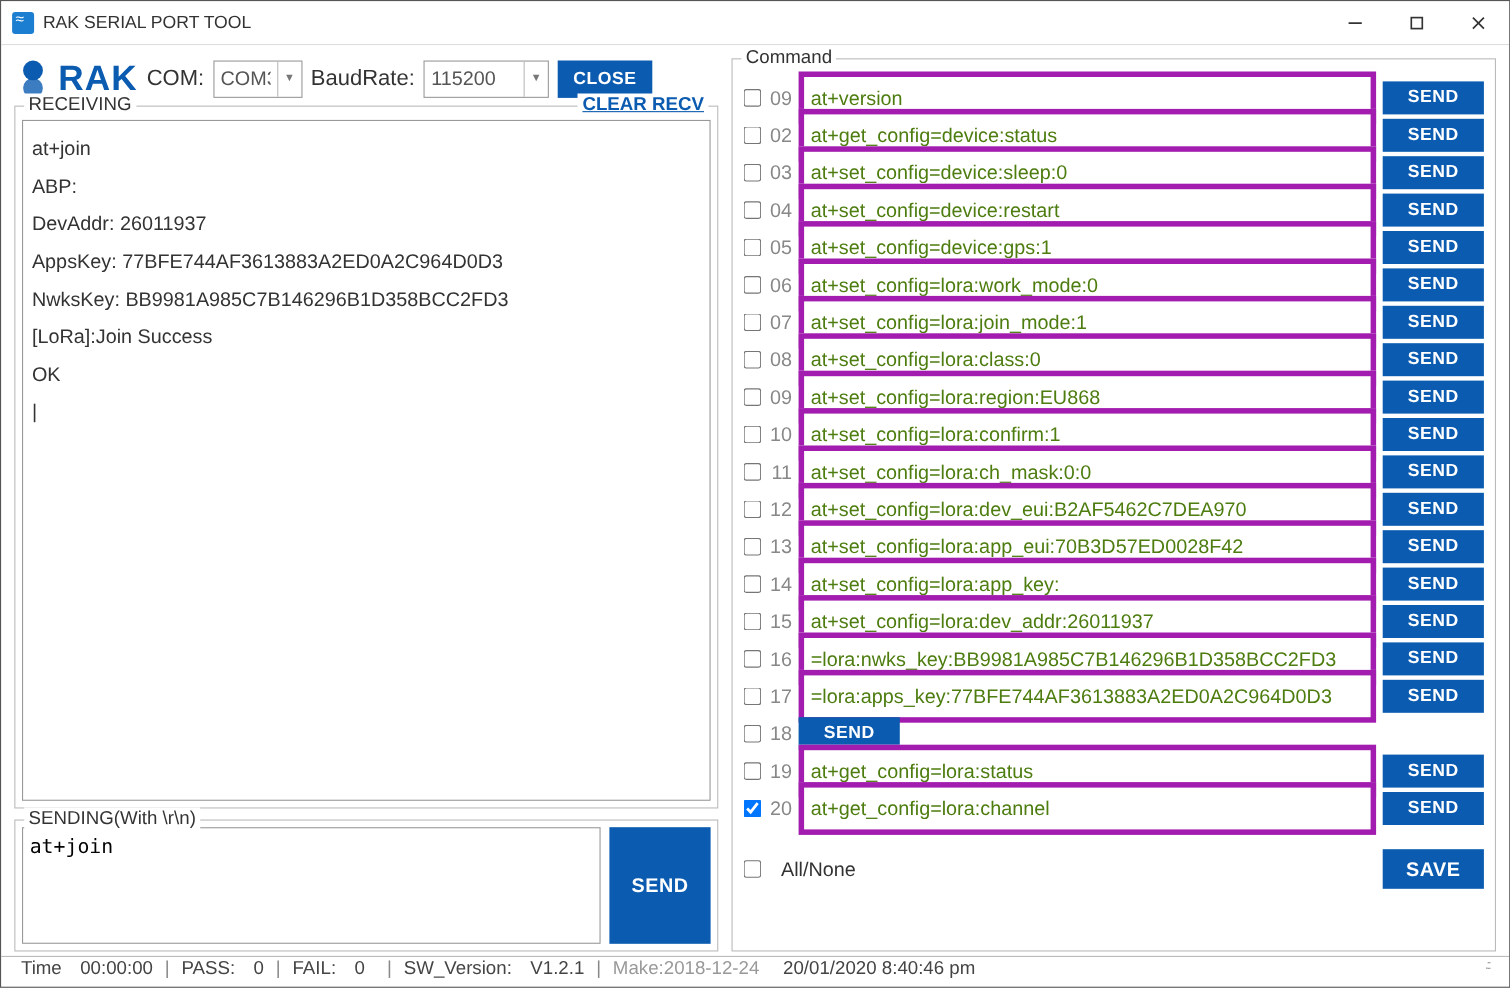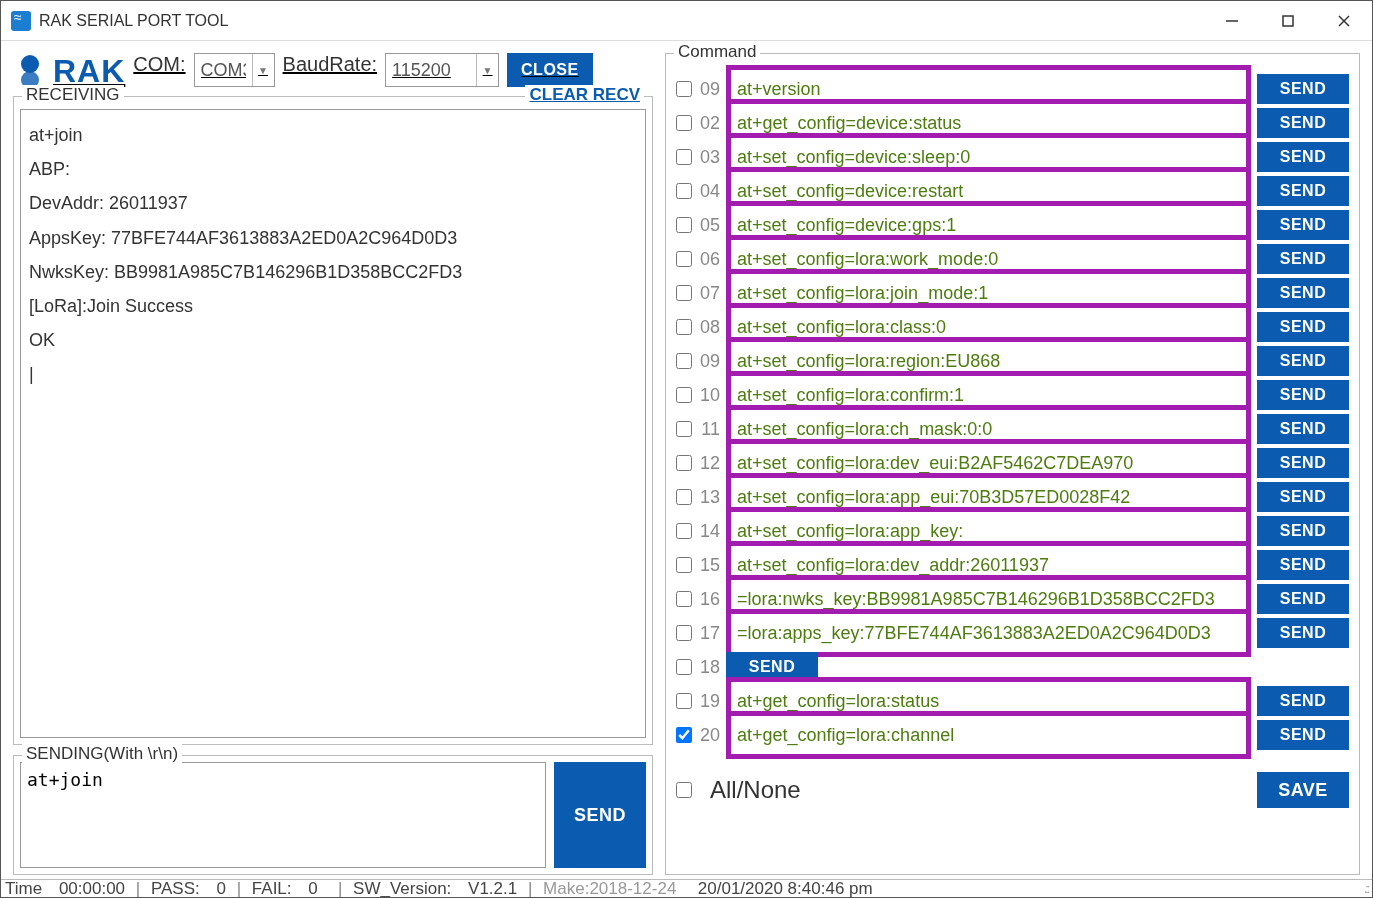--- a/index.html
+++ b/index.html
@@ -7,21 +7,21 @@
 .titlebar { height: 40px; display: flex; align-items: center; padding: 0 0 0 10px; border-bottom: 1px solid #ddd; }
 .title-icon { width: 20px; height: 20px; background: #1c7ed0; border-radius: 3px; margin-right: 8px; position: relative; }
 .title-icon::before { content: "≈"; color: #fff; font-size: 14px; position: absolute; left: 3px; top: -2px; }
 .title-text { font-size: 16px; color: #333; }
 .winctrls { margin-left: auto; display: flex; }
 .winctrl { width: 56px; height: 40px; display: flex; align-items: center; justify-content: center; font-size: 14px; cursor: pointer; }
 .winctrl svg { width: 16px; height: 16px; }
 .content { flex: 1; display: flex; padding: 12px 12px 4px 12px; gap: 12px; }
 .left { flex: 0 0 640px; display: flex; flex-direction: column; }
 .right { flex: 1; display: flex; flex-direction: column; }
-.toprow { display: flex; align-items: flex-start; gap: 8px; margin-bottom: 6px; text-decoration: underline; }
+.toprow { display: flex; align-items: center; gap: 8px; margin-bottom: 6px; }
 .logo { display: flex; align-items: center; font-size: 32px; font-weight: 700; color: #0b5bb0; letter-spacing: 1px; }
 .logo-icon { width: 34px; height: 34px; margin-right: 6px; position: relative; }
 .logo-icon::before, .logo-icon::after { content: ""; position: absolute; border-radius: 50%; }
 .logo-icon::before { width: 18px; height: 18px; background: #0b5bb0; top: 0; left: 8px; }
 .logo-icon::after { width: 18px; height: 18px; background: #0b5bb0; bottom: 0; left: 8px; opacity: .8; }
 .label { font-size: 20px; color: #333; }
 .combo { display: flex; align-items: center; height: 34px; border: 1px solid #999; background: #fff; }
 .combo input { border: none; font-size: 18px; padding: 0 6px; width: 57px; color: #555; background: transparent; }
 .combo .arrow { width: 22px; height: 100%; border-left: 1px solid #bbb; display: flex; align-items: center; justify-content: center; cursor: pointer; color: #777; font-size: 10px; }
 .btn { background: #0b5bb0; color: #fff; font-weight: 700; font-size: 16px; border: none; padding: 8px 14px; cursor: pointer; letter-spacing: 0.5px; }
@@ -33,23 +33,23 @@
 .send-group { height: 120px; display: flex; gap: 8px; }
 .send-input { flex: 1; border: 1px solid #999; padding: 6px; font-size: 18px; resize: none; }
 .send-btn { width: 92px; font-size: 18px; }
 .cmd-group { border: 1px solid #bbb; position: relative; padding: 18px 10px 10px 10px; flex: 1; }
 .cmd-row { display: flex; align-items: center; gap: 6px; height: 34px; }
 .chk { width: 16px; height: 16px; cursor: pointer; }
 .num { width: 22px; text-align: right; font-size: 18px; color: #888; }
 .cmd-input { flex: 1; border: 5px solid #a21caf; height: 48px; padding: 0 6px; font-size: 18px; color: #4d7c0f; }
 .cmd-send { width: 92px; height: 30px; font-size: 16px; padding: 0; }
 .cmd-footer { display: flex; align-items: center; margin-top: 20px; gap: 18px; }
-.footer-label { font-size: 24px; color: #333; }
+.footer-label { font-size: 18px; color: #333; }
 .save-btn { margin-left: auto; width: 92px; height: 36px; font-size: 18px; padding: 0; }
-.statusbar { height: 18px; border-top: 1px solid #bbb; display: flex; align-items: center; padding: 0 4px; font-size: 17px; color: #444; gap: 6px; }
+.statusbar { height: 28px; border-top: 1px solid #bbb; display: flex; align-items: flex-start; padding: 0 18px; font-size: 17px; color: #444; gap: 6px; }
 .statusbar .sep { color: #888; }
 .statusbar .muted { color: #999; }
 .grip { margin-left: auto; color: #999; font-size: 12px; letter-spacing: -2px; }
 </style>
 </head>
 <body>
 
 <div class="titlebar">
   <span class="title-icon"></span>
   <span class="title-text">RAK SERIAL PORT TOOL</span>

